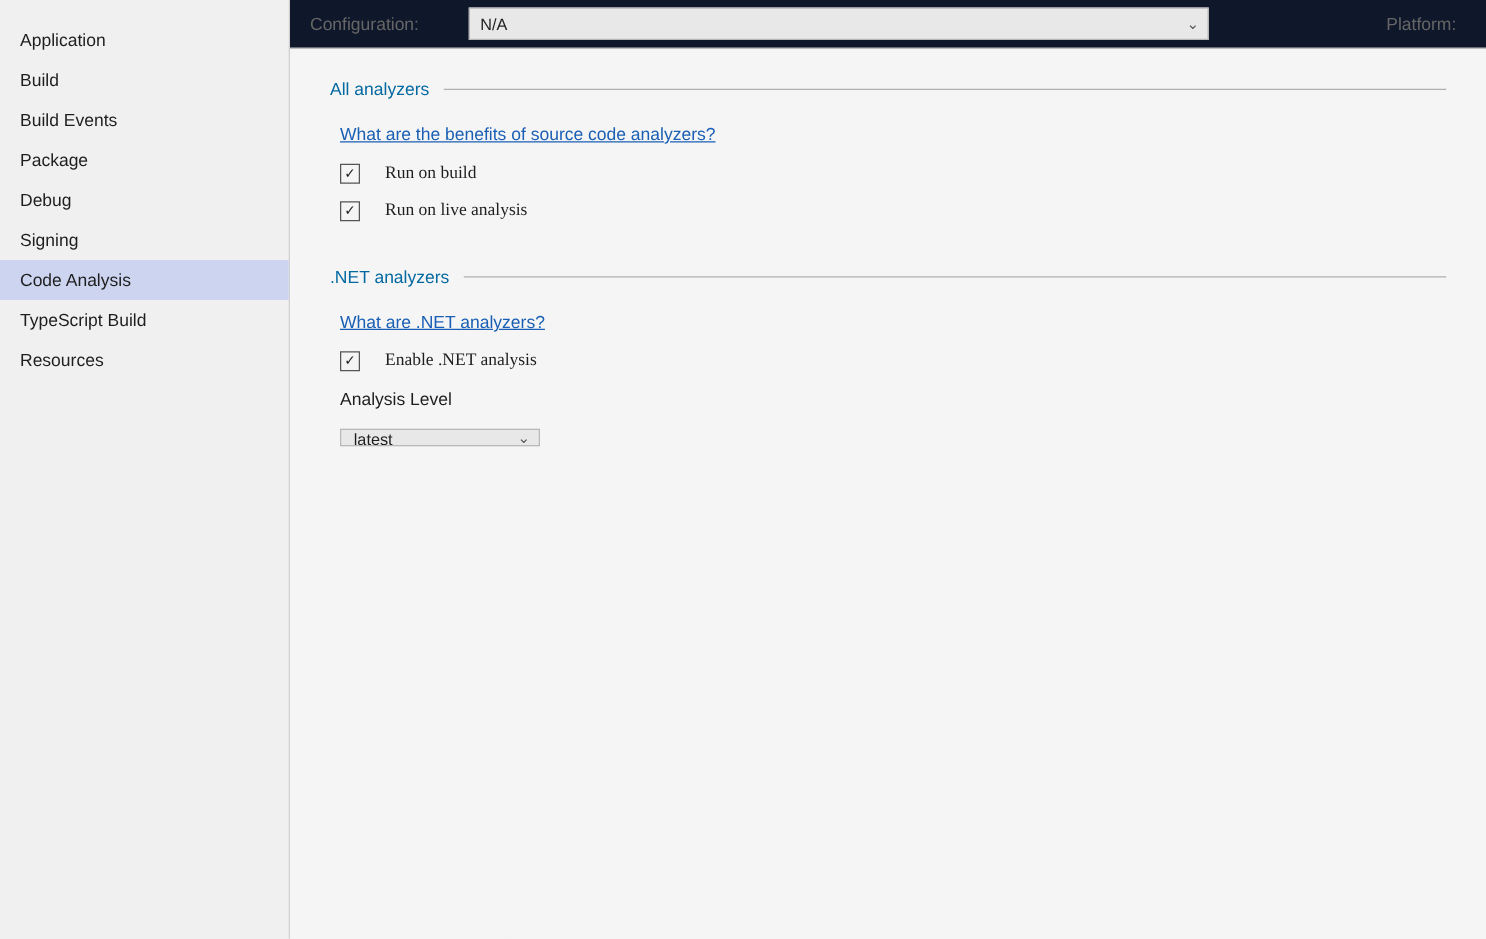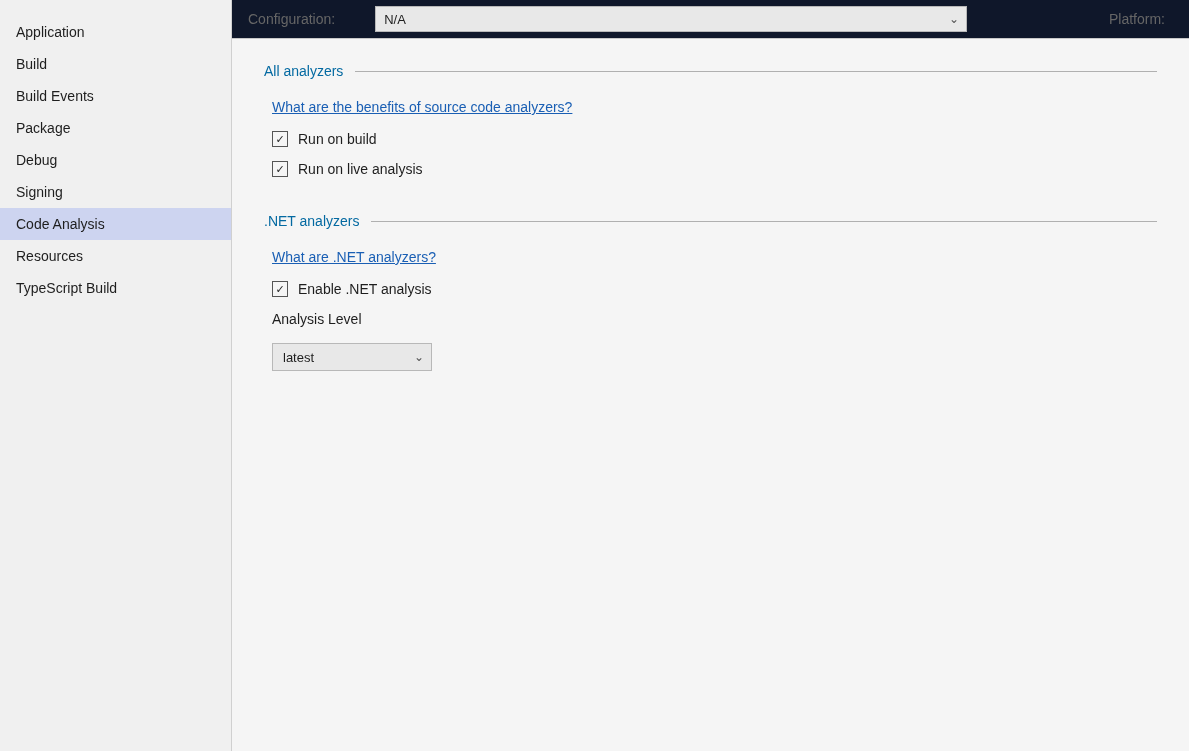--- a/index.html
+++ b/index.html
@@ -137,23 +137,24 @@
       font-size: 14px;
       display: inline-block;
       margin-bottom: 16px;
       margin-left: 8px;
     }
 
     
     .checkbox-row {
       display: flex;
       align-items: center;
-      gap: 10px;
+      gap: 20px;
       margin-bottom: 14px;
       margin-left: 8px;
+      font-family: Liberation Serif, serif;
     }
     .checkbox-custom {
       width: 16px;
       height: 16px;
       border: 1.5px solid #555;
       background: #f5f5f5;
       display: flex;
       align-items: center;
       justify-content: center;
       flex-shrink: 0;
@@ -182,21 +183,21 @@
     .field-label {
       font-size: 14px;
       color: #1e1e1e;
     }
     .level-select-wrapper {
       position: relative;
       display: flex;
       align-items: center;
     }
     .level-select-wrapper select {
-      height: 28px;
+      height: 14px;
       min-width: 160px;
       background: #e8e8e8;
       border: 1px solid #b8b8b8;
       font-size: 13px;
       padding: 0 28px 0 10px;
       appearance: none;
       -webkit-appearance: none;
       cursor: pointer;
       color: #1e1e1e;
     }
@@ -215,22 +216,22 @@
 <body>
 
 <nav class="sidebar">
 <div class="sidebar-item">Application</div>
     <div class="sidebar-item">Build</div>
     <div class="sidebar-item">Build Events</div>
     <div class="sidebar-item">Package</div>
     <div class="sidebar-item">Debug</div>
     <div class="sidebar-item">Signing</div>
     <div class="sidebar-item active">Code Analysis</div>
+    <div class="sidebar-item">TypeScript Build</div>
     <div class="sidebar-item">Resources</div>
-    <div class="sidebar-item">TypeScript Build</div>
   </nav>
 
 <div class="main">
 
   <div class="header-bar">
     <span class="header-label">Configuration:</span>
     <div class="config-select-wrapper">
       <select><option>N/A</option></select>
     </div>
     <span class="platform-label">Platform:</span>

